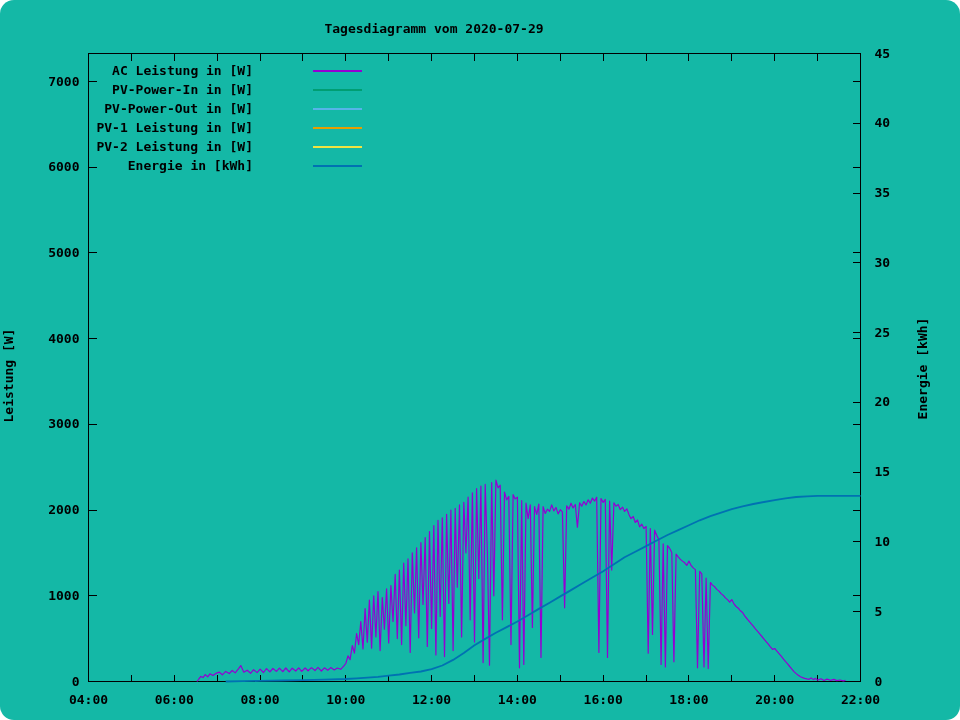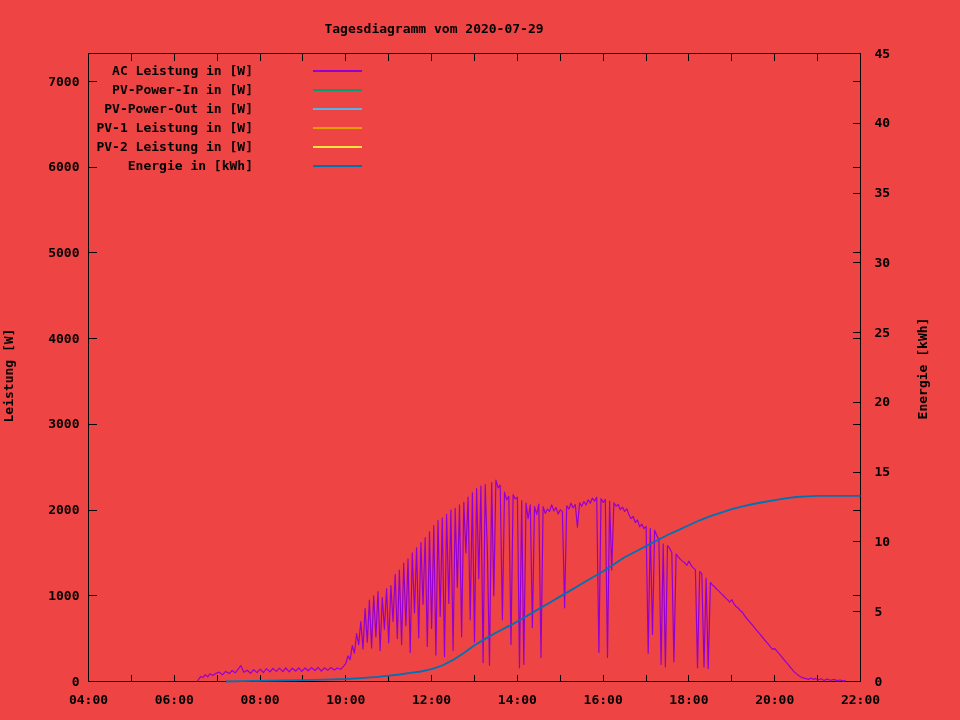--- a/index.html
+++ b/index.html
@@ -1,19 +1,19 @@
 <!DOCTYPE html>
 <html><head>
 <meta charset="utf-8">
 <style>
   html,body{margin:0;padding:0;background:#ffffff;}
   .canvas{
-    position:relative;width:960px;height:720px;background:#ef4444;overflow:hidden;
+    position:relative;width:960px;height:720px;background:#14b8a6;overflow:hidden;
     font-family:"DejaVu Sans Mono","Liberation Mono",monospace;
-    font-weight:bold;color:#000;
+    font-weight:bold;color:#000;border-radius:14px;
   }
   .title{
     position:absolute;left:0;top:21px;width:868px;text-align:center;
     font-size:13px;letter-spacing:0px;
   }
   .ylabel{
     position:absolute;left:-62px;top:368px;width:140px;text-align:center;
     transform:rotate(-90deg);font-size:13px;
   }
   .y2label{

